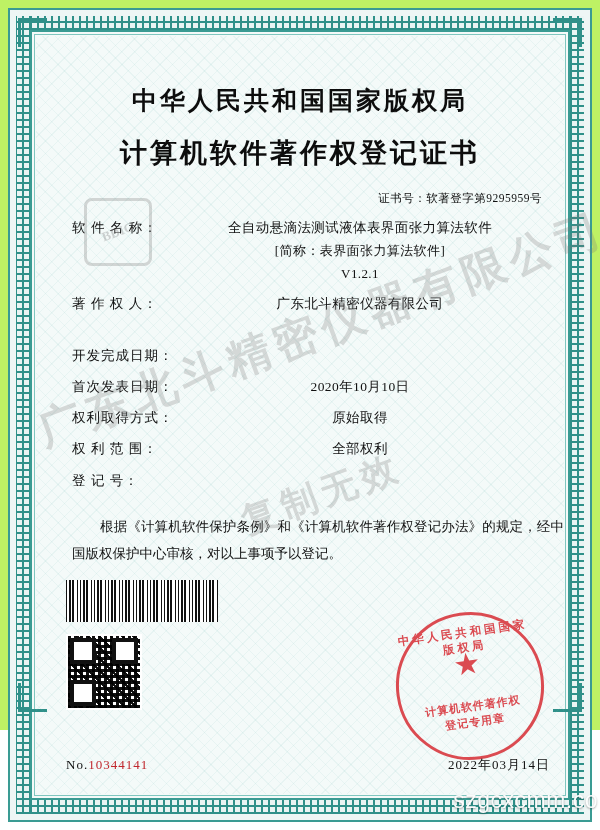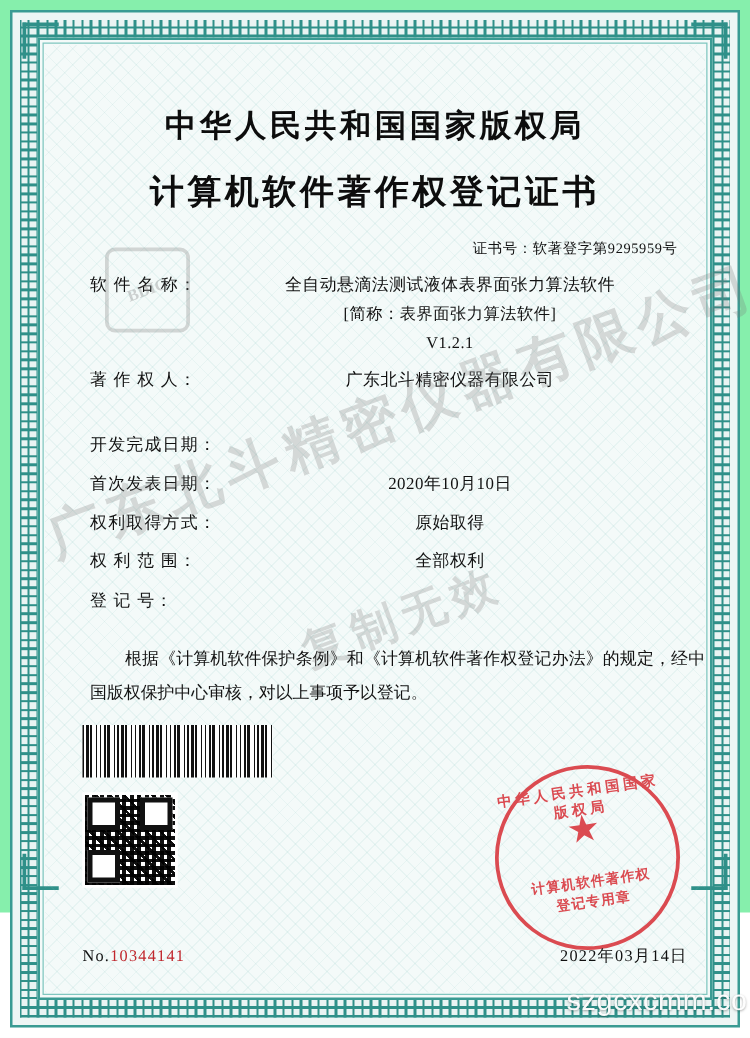--- a/index.html
+++ b/index.html
@@ -13,21 +13,21 @@
     font-family: "Liberation Serif", serif;
     position: relative;
     overflow: hidden;
   }
 
   .certificate {
     position: absolute;
     left: 0; top: 0;
     width: 600px;
     height: 730px;
-    background: #86efac;
+    background: #bef264;
   }
 
   
   .border-outer {
     position: absolute;
     left: 8px; top: 8px;
     width: 584px; height: 814px;
     border: 2px solid #3a9b93;
     box-sizing: border-box;
     background: #eef6f5;

